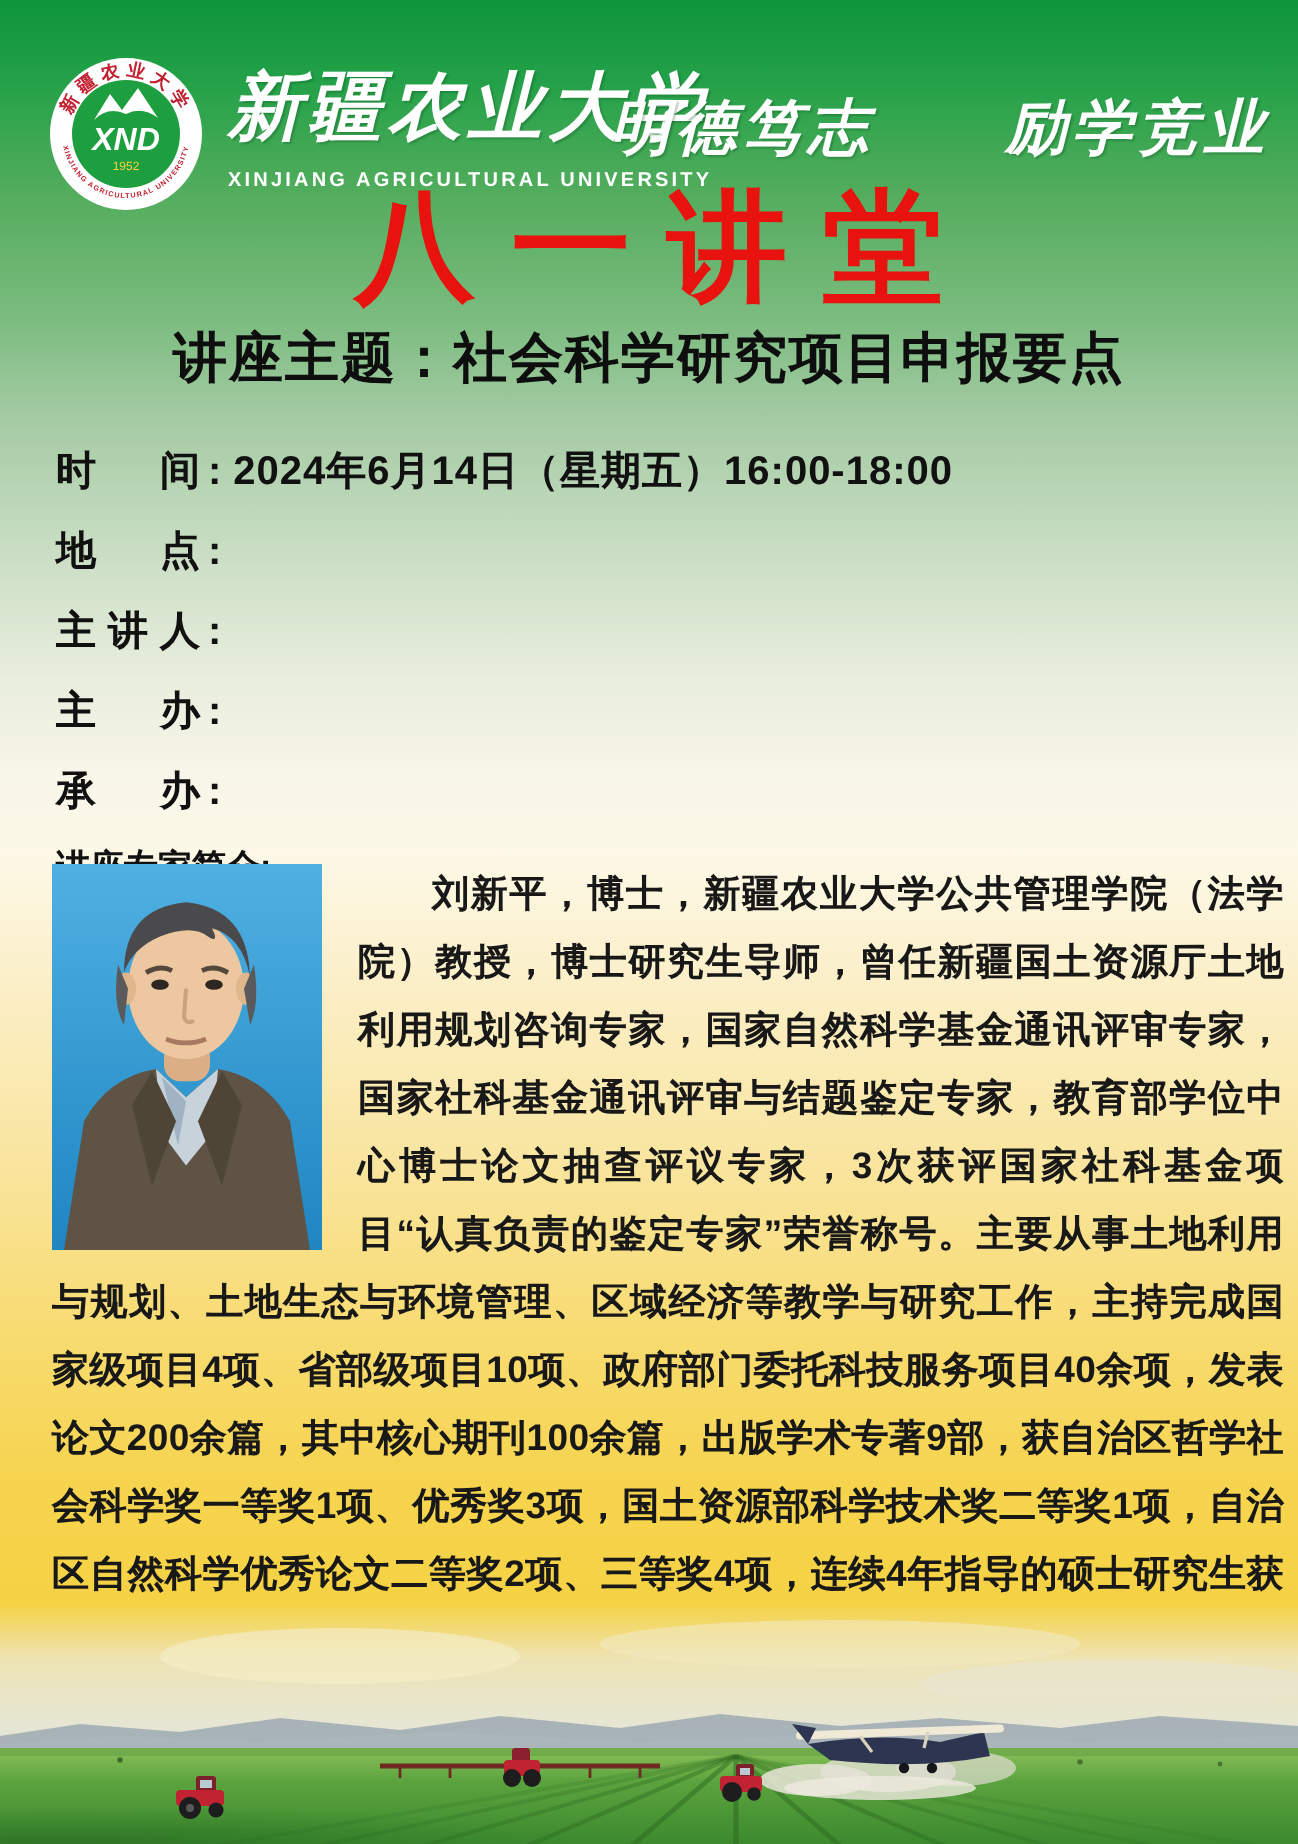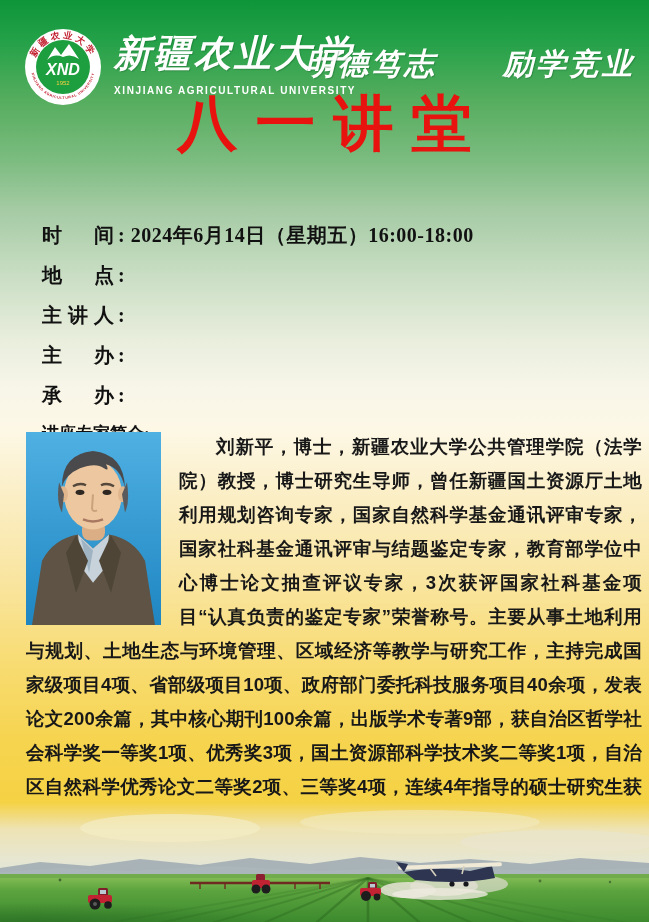--- a/index.html
+++ b/index.html
@@ -24,21 +24,21 @@
   .motto{ position:absolute; right:14px; top:44px; color:#ffffff; font-size:30px;
           font-weight:900; letter-spacing:3px; font-style:italic;
           text-shadow:1px 1px 1px rgba(0,60,20,.25); white-space:pre; }
   .title{ position:absolute; top:84px; left:0; right:0; text-align:center;
           font-size:60px; font-weight:900; color:#e8120e; letter-spacing:18px;
           text-indent:18px; }
   .topic{ position:absolute; top:161px; left:0; right:0; text-align:center;
           font-size:27px; font-weight:900; color:#0e0e0e; letter-spacing:1px; }
 
   
-  .details{ position:absolute; left:42px; right:14px; top:222px; color:#111;font-family:Liberation Serif, serif; }
+  .details{ position:absolute; left:28px; right:14px; top:222px; color:#111; }
   .drow{ display:flex; align-items:baseline; font-size:20px; font-weight:700;
          margin-bottom:13px; }
   .dlabel{ display:inline-block; width:72px; text-align:justify;
            text-align-last:justify; }
   .dcolon{ margin:0 6px 0 4px; }
   .dvalue{ flex:1; white-space:pre; letter-spacing:.5px; }
   .bio-heading{ font-size:17px; font-weight:700; margin-top:7px; color:#111; }
 
   
   .bio{ position:absolute; left:26px; top:430px; width:616px; }
@@ -73,20 +73,21 @@
   </svg>
 
   <div class="uni-names">
     <div class="uni-cn">新疆农业大学</div>
     <div class="uni-en">XINJIANG AGRICULTURAL UNIVERSITY</div>
   </div>
 
   <div class="motto">明德笃志　　励学竞业</div>
 
   <div class="title">八一讲堂</div>
+  <div class="topic">讲座主题：社会科学研究项目申报要点</div>
 
   <div class="details">
     <div class="drow">
       <span class="dlabel">时间</span>
         <span class="dcolon">:</span>
         <span class="dvalue">2024年6月14日（星期五）16:00-18:00</span>
     </div>
     <div class="drow">
       <span class="dlabel">地点</span>
         <span class="dcolon">:</span>

